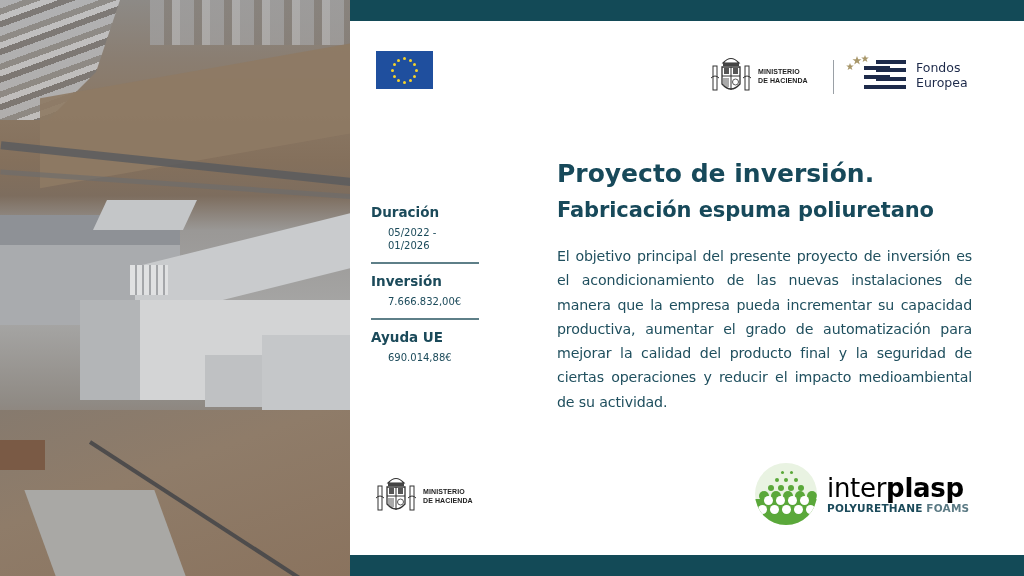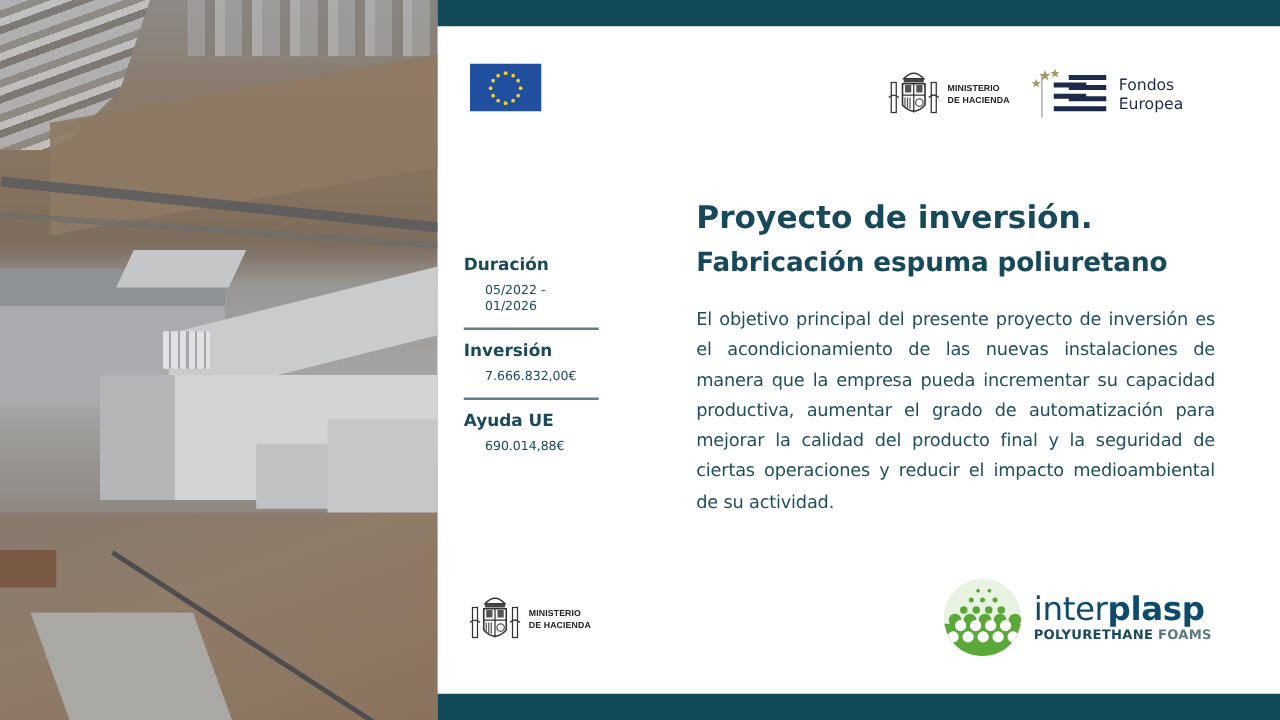--- a/index.html
+++ b/index.html
@@ -49,21 +49,21 @@
     .eu-logo { position: absolute; left: 376px; top: 51px; display: flex; align-items: center; gap: 9px; }
     .eu-flag { width: 57px; height: 38px; background: #1f4f9e; position: relative; }
     .eu-flag .star { position: absolute; width: 3px; height: 3px; background: #f5d22b; border-radius: 50%; }
     .eu-text { font-family: "Liberation Sans", sans-serif; font-weight: bold; font-size: 12.5px; line-height: 15px; color: #1f56a0; }
 
     .min-hac-top { position: absolute; left: 710px; top: 54px; display: flex; align-items: center; gap: 6px; }
     .coat { width: 42px; height: 44px; position: relative; }
     .min-text { font-family: "Liberation Sans", sans-serif; font-size: 7px; line-height: 9px; color: #222; font-weight: bold; letter-spacing: .1px; }
     .v-divider { position: absolute; left: 833px; top: 60px; width: 1px; height: 34px; background: #9aa0a6; }
 
-    .fondos { position: absolute; left: 825px; top: 55px; display: flex; align-items: center; gap: 8px; }
+    .fondos { position: absolute; left: 846px; top: 55px; display: flex; align-items: center; gap: 8px; }
     .fondos-mark { width: 62px; height: 40px; position: relative; }
     .fondos-text { font-family: "DejaVu Sans", sans-serif; font-size: 12.5px; line-height: 15px; color: #1d2a4a; }
 
     
     .facts { position: absolute; left: 371px; top: 204px; width: 108px; }
     .fact-label { font-weight: bold; font-size: 13.5px; line-height: 17px; color: #1b4a5a; }
     .fact-value { font-size: 10px; line-height: 13px; color: #1b4a5a; margin-top: 5px; margin-left: 17px; }
     .fact-divider { height: 2px; background: #5e7f88; margin: 10px 0 9px 0; }
 
     
@@ -71,21 +71,21 @@
     .title-2 { position: absolute; left: 557px; top: 195px; font-weight: bold; font-size: 21px; line-height: 30px; color: #17495a; white-space: nowrap; letter-spacing: -0.1px; }
     .body-copy { position: absolute; left: 557px; top: 244px; width: 415px; font-size: 14.2px; line-height: 24.3px; color: #1f4f5e; text-align: justify; letter-spacing: -0.15px; }
 
     
     .min-hac-bottom { position: absolute; left: 375px; top: 474px; display: flex; align-items: center; gap: 6px; }
     .interplasp { position: absolute; left: 755px; top: 463px; display: flex; align-items: center; gap: 10px; }
     .ip-circle { width: 62px; height: 62px; border-radius: 50%; background: #e9f3e2; position: relative; overflow: hidden; }
     .ip-circle .fill { position: absolute; left: 0; bottom: 0; width: 100%; height: 42%; background: #5aa83a; }
     .ip-circle .dot { position: absolute; border-radius: 50%; background: #5aa83a; }
     .ip-circle .hole { position: absolute; border-radius: 50%; background: #ffffff; }
-    .ip-word { font-family: "DejaVu Sans", sans-serif; font-size: 26px; line-height: 28px; color: #0c4a6e; letter-spacing: -0.3px; }
+    .ip-word { font-family: "DejaVu Sans", sans-serif; font-size: 26px; line-height: 28px; color: #000000; letter-spacing: -0.3px; }
     .ip-word .light { font-weight: normal; }
     .ip-word .bold { font-weight: bold; }
     .ip-sub { font-family: "DejaVu Sans", sans-serif; font-size: 10.5px; line-height: 13px; color: #1b4a5a; letter-spacing: .2px; }
     .ip-sub .bold { font-weight: bold; }
     .ip-sub .light { font-weight: bold; color: #5b7a84; }
   </style>
 </head>
 <body>
 
 <div class="photo">

